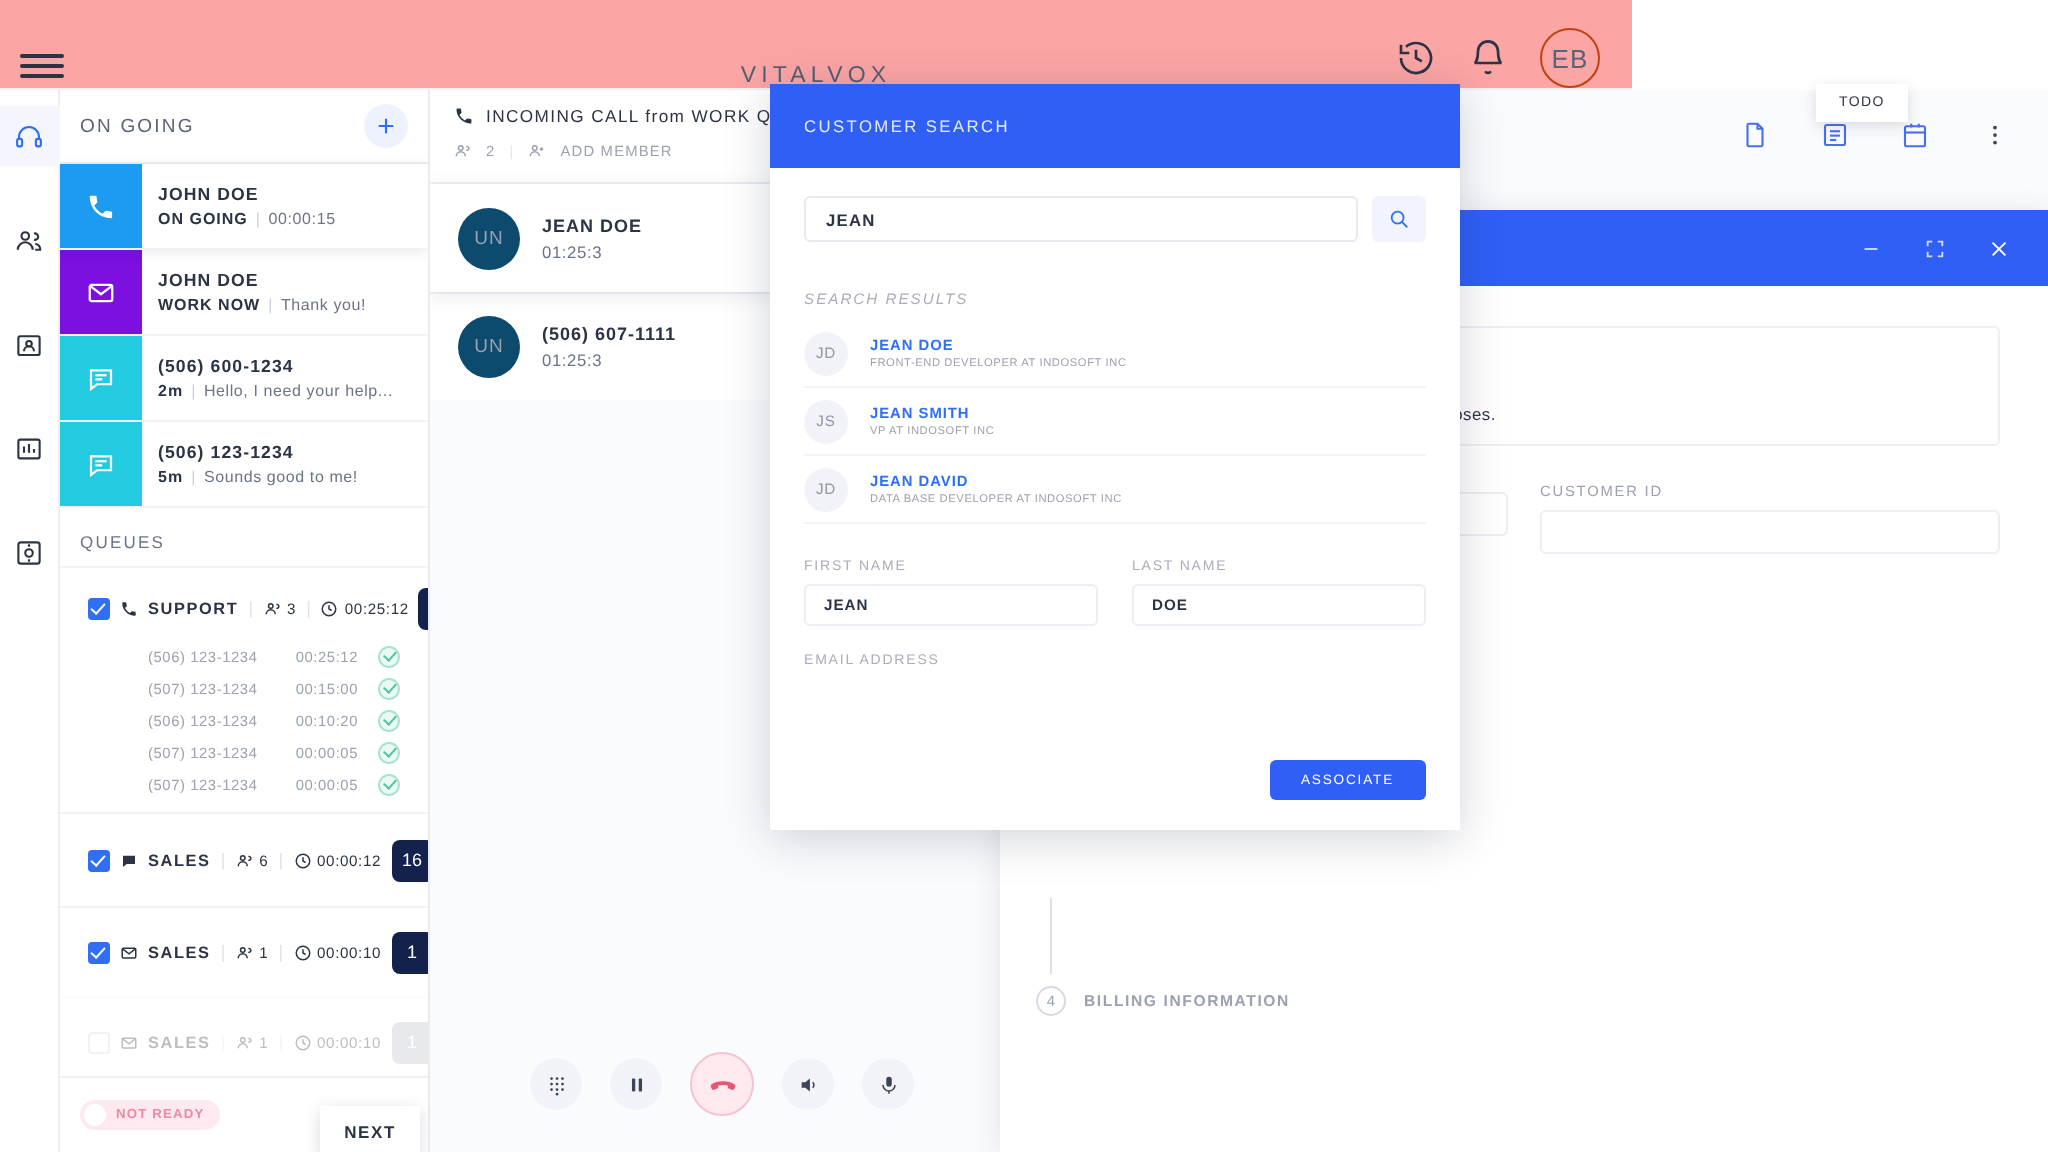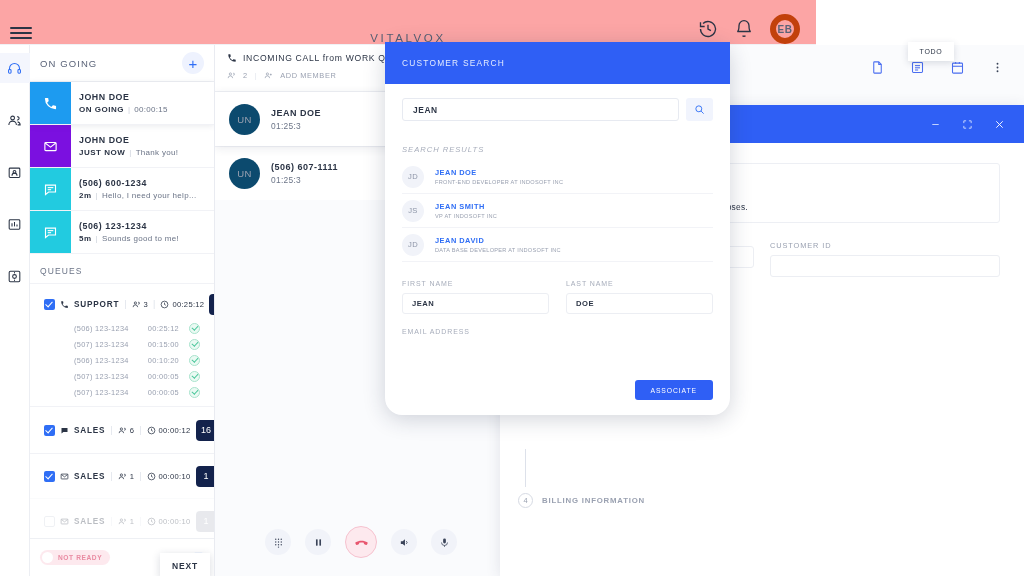--- a/index.html
+++ b/index.html
@@ -21,23 +21,23 @@
   .hamburger { margin-left: 10px; width: 22px; height: 22px;
     display: flex; flex-direction: column; justify-content: center; gap: 3px; cursor: pointer; }
   .hamburger i { display: block; height: 2px; background: #2b3445; border-radius: 1px; }
   .brand {
     position: absolute; left: 0; right: 0; text-align: center;
     font-size: 11.5px; letter-spacing: 2.6px; color: #555f73; font-weight: 400;
   }
   .topbar-right { margin-left: auto; display: flex; align-items: center; gap: 16px; padding-right: 16px; }
   .ticon { width: 20px; height: 20px; color: #2b3445; cursor: pointer; }
   .avatar-eb {
-    width: 30px; height: 30px; border-radius: 50%; border: 6px solid #c2410c;
+    width: 30px; height: 30px; border-radius: 50%; border: 1px solid #c2410c;
     display: flex; align-items: center; justify-content: center;
-    font-size: 10px; letter-spacing: .6px; color: #5a6378; cursor: pointer; font-weight: bold;
+    font-size: 13px; letter-spacing: .6px; color: #5a6378; cursor: pointer;
   }
 
   
   .rail {
     position: absolute; left: 0; top: 45px; width: 30px; height: 531px;
     background: #fff; border-right: 1px solid #eceef3;
     display: flex; flex-direction: column; align-items: center; padding-top: 8px; gap: 22px; z-index: 22;
   }
   .rail-item { width: 30px; height: 30px; display: flex; align-items: center; justify-content: center;
     color: #2b3445; cursor: pointer; }
@@ -146,21 +146,21 @@
   .finput { height: 22px; border: 1px solid #eceef3; border-radius: 3px; background: #fff; }
   .stepper { position: absolute; left: 18px; top: 306px; }
   .stepline { width: 1px; height: 38px; background: #dde1ea; margin-left: 7px; }
   .steprow { display: flex; align-items: center; gap: 9px; margin-top: 6px; }
   .stepnum { width: 15px; height: 15px; border-radius: 50%; border: 1px solid #d6dae3;
     font-size: 7.5px; color: #9aa1b1; display: flex; align-items: center; justify-content: center; }
   .steptxt { font-size: 7.8px; letter-spacing: .8px; color: #9aa1b1; font-weight: bold; }
 
   
   .modal { position: absolute; left: 385px; top: 42px; width: 345px; height: 373px;
-    background: #fff; box-shadow: 0 4px 22px rgba(30,40,70,.20); z-index: 40; border-radius: 17px; }
+    background: #fff; box-shadow: 0 4px 22px rgba(30,40,70,.20); z-index: 40; }
   .modal-bar { height: 42px; background: #2f5ff5; display: flex; align-items: center; padding: 0 17px; }
   .modal-bar span { font-size: 8.4px; letter-spacing: 1.2px; color: #e3ebff; }
   .modal-body { padding: 14px 17px 0 17px; }
   .srow { display: flex; gap: 7px; align-items: center; }
   .sinput { flex: 1; height: 23px; border: 1px solid #e7eaf1; border-radius: 3px; background: #fff;
     padding: 0 10px; font-size: 8.4px; letter-spacing: .6px; font-weight: bold; color: #2b3445;
     font-family: "Liberation Sans", sans-serif; }
   .sbtn { width: 27px; height: 23px; border-radius: 3px; background: #f1f4fd; color: #2f6ef5;
     display: flex; align-items: center; justify-content: center; cursor: pointer; }
   .sres-lbl { margin-top: 24px; font-size: 7.6px; letter-spacing: 1px; color: #a7adbb; font-style: italic; }
@@ -316,21 +316,21 @@
     <div class="conv">
       <div class="cicon" style="background:#7b10e0">
         <svg width="15" height="15" viewBox="0 0 24 24" fill="none" stroke="#fff" stroke-width="1.8">
             <rect x="3" y="5.5" width="18" height="13" rx="1.5"></rect>
             <path d="M3.5 6.5 12 13l8.5-6.5"></path>
           </svg>
       </div>
       <div class="cbody">
         <div class="cname">JOHN DOE</div>
         <div class="csub">
-            <b>JUST NOW</b>
+            <b>WORK NOW</b>
             <span class="sep">|</span>
             <span>Thank you!</span>
           </div>
       </div>
     </div>
 
     <div class="conv">
       <div class="cicon" style="background:#22cbe0">
         <svg width="15" height="15" viewBox="0 0 24 24" fill="none" stroke="#fff" stroke-width="1.8">
             <path d="M4 5h16v11H9l-5 4z"></path>

